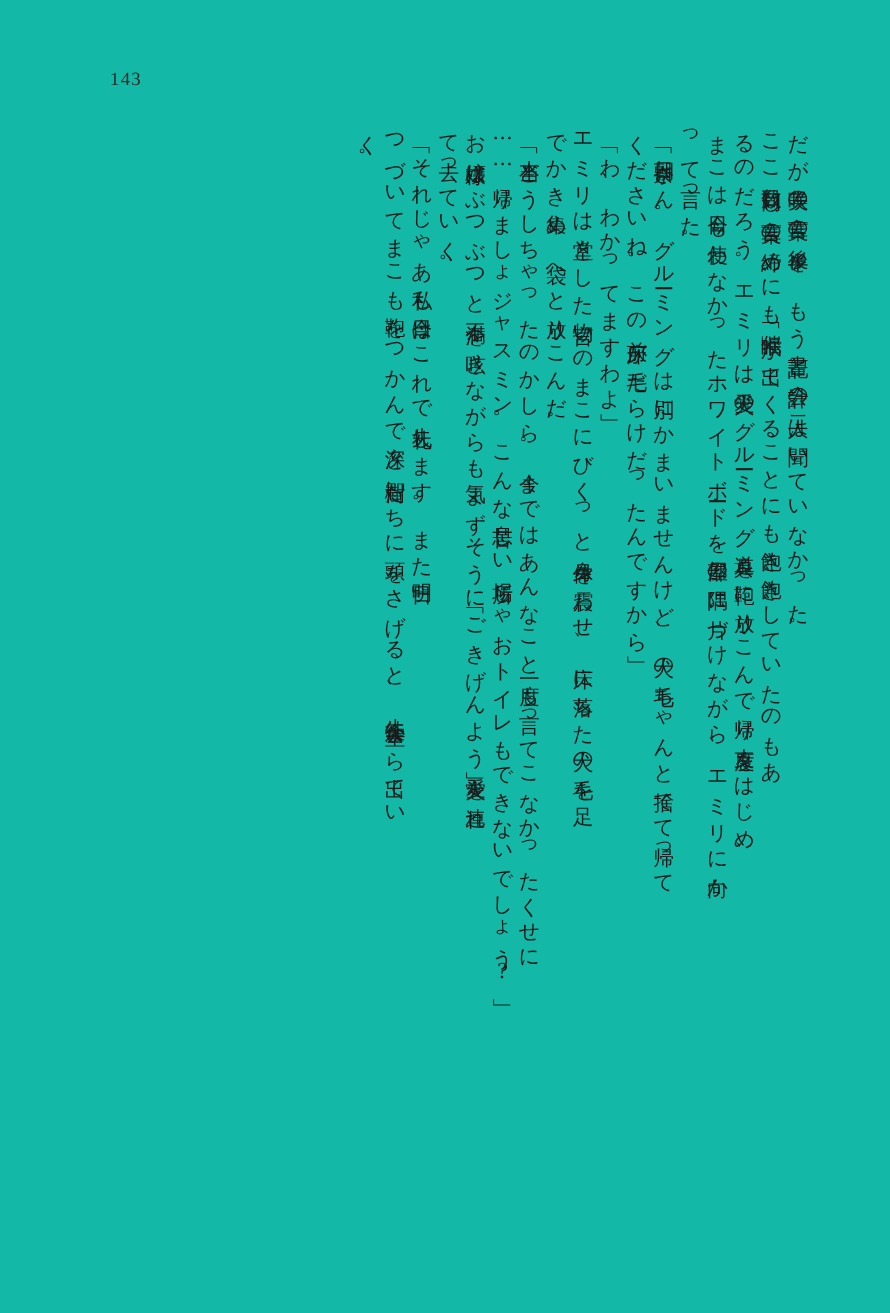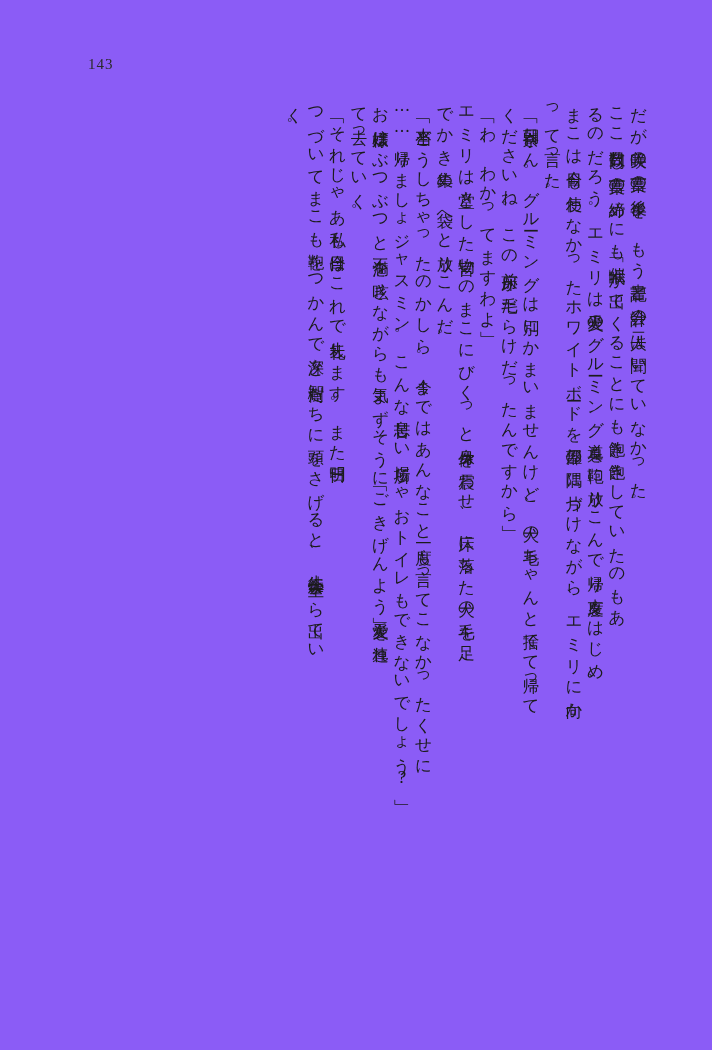--- a/index.html
+++ b/index.html
@@ -11,21 +11,21 @@
     width: 712px;
     height: 1050px;
     overflow: hidden;
     font-family: "DejaVu Serif", "Liberation Serif", serif;
     color: #1a1a1a;
   }
   #page {
     position: relative;
     width: 712px;
     height: 1050px;
-    background: #8b5cf6;
+    background: #14b8a6;
     box-sizing: border-box;
   }
   #page-number {
     position: absolute;
     top: 56px;
     left: 88px;
     font-size: 15px;
     letter-spacing: 1px;
     color: #2a2a2a;
     font-family: "Liberation Serif", "DejaVu Serif", serif;

